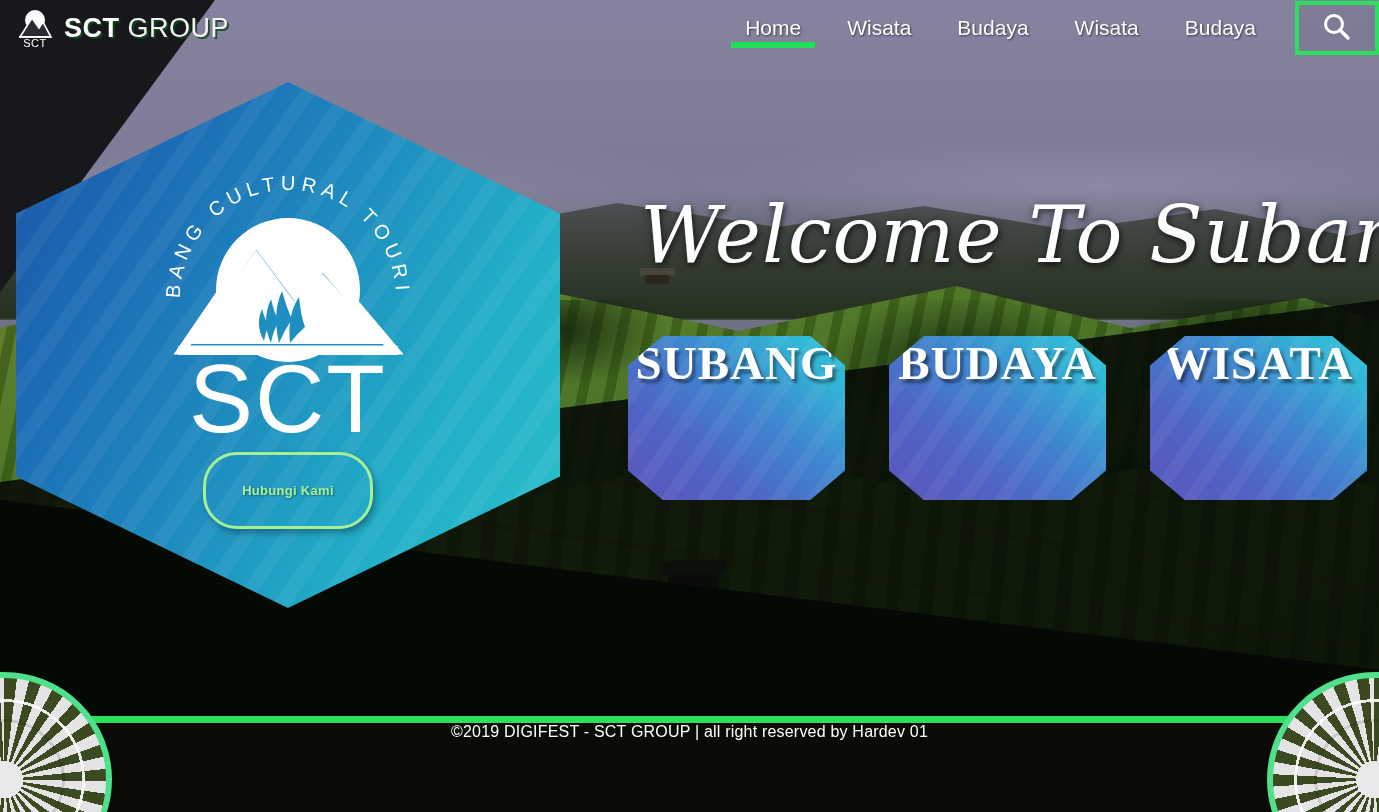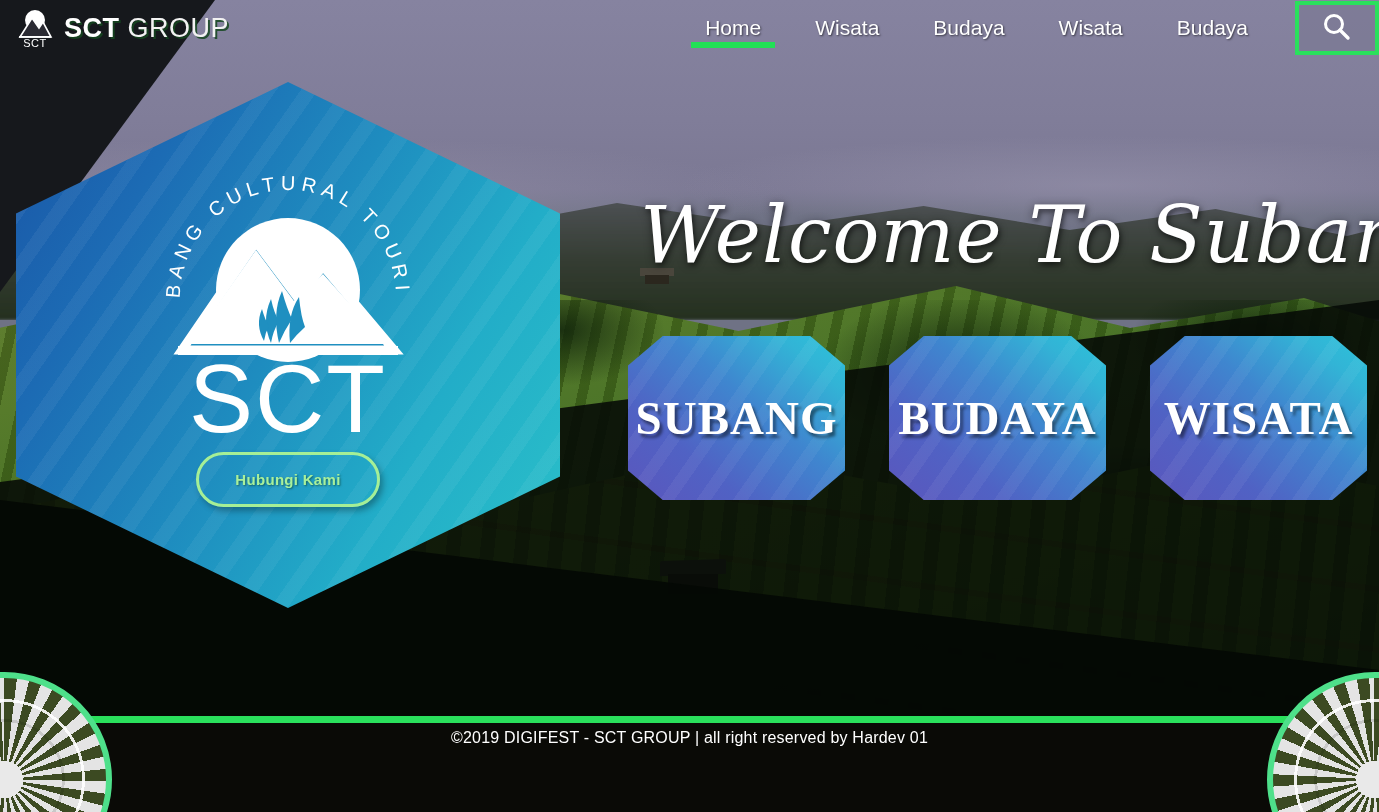--- a/index.html
+++ b/index.html
@@ -143,21 +143,21 @@
   .brand-text {
     font-size: 27px; font-weight: bold; letter-spacing: .5px;
     white-space: nowrap;
     text-shadow: 2px 2px 0 rgba(20,70,30,.85);
   }
   .brand-text .sct { color: #ffffff; }
   .brand-text .grp { color: #f2f2f2; font-weight: normal; }
 
   .nav {
     margin-left: auto;
-    display: flex; align-items: center; gap: 16px;
+    display: flex; align-items: center; gap: 8px;
     height: 56px;
   }
   .nav-item {
     position: relative;
     color: #ffffff;
     font-size: 21px;
     padding: 0 19px;
     line-height: 56px;
     text-shadow: 1px 1px 2px rgba(0,0,0,.55);
     cursor: pointer;
@@ -193,23 +193,23 @@
         rgba(255,255,255,0) 14px, rgba(255,255,255,0) 34px),
       linear-gradient(118deg, #1a56a6 0%, #1c6bb4 22%, #1e8cbf 48%, #22adc8 72%, #2bc1c9 100%);
     display: flex; flex-direction: column; align-items: center;
   }
   .hex-logo { width: 300px; height: 300px; margin-top: 56px; display:block; }
   .hex-btn {
     margin-top: 14px;
     border: 3px solid #a5ef96;
     border-radius: 34px;
     color: #a9f09b;
-    font-size: 15px;
+    font-size: 13px;
     font-weight: bold;
-    padding: 16px 36px;
+    padding: 28px 36px;
     background: transparent;
     cursor: pointer;
     text-shadow: 1px 1px 2px rgba(0,40,10,.5);
     box-shadow: 3px 4px 6px rgba(0,0,0,.3);
     letter-spacing: .3px;
   }
 
   
   .hero-title {
     position: absolute;
@@ -236,21 +236,21 @@
     display: flex; gap: 44px;
   }
   .card {
     width: 217px; height: 164px;
     clip-path: polygon(16% 0%, 84% 0%, 100% 18%, 100% 82%, 84% 100%, 16% 100%, 0% 82%, 0% 18%);
     background:
       repeating-linear-gradient(125deg,
         rgba(255,255,255,.05) 0px, rgba(255,255,255,.05) 12px,
         rgba(255,255,255,0) 12px, rgba(255,255,255,0) 30px),
       linear-gradient(40deg, #5b56bd 0%, #5062c4 28%, #3f86cf 58%, #32b4d6 84%, #2cc3da 100%);
-    display: flex; align-items: center; justify-content: center;
+    display: flex; align-items: flex-start; justify-content: center;
     cursor: pointer;
   }
   .card-label {
     color: #ffffff;
     font-family: "Liberation Serif", serif;
     font-weight: bold;
     font-size: 47px;
     letter-spacing: 1px;
     text-shadow: 3px 4px 3px rgba(0,0,0,.45);
     white-space: nowrap;
@@ -266,21 +266,21 @@
   .footer {
     position: absolute; left: 0; top: 723px;
     width: 1379px; height: 89px;
     background: #0a0a06;
     z-index: 18;
     display: flex; align-items: flex-start; justify-content: center;
   }
   .footer-text {
     color: #ffffff;
     font-size: 16px;
-    margin-top: 6px;
+    margin-top: 0;
     letter-spacing: .2px;
     white-space: nowrap;
   }
 
   
   .mandala {
     position: absolute;
     width: 215px; height: 215px;
     border-radius: 50%;
     z-index: 22;

